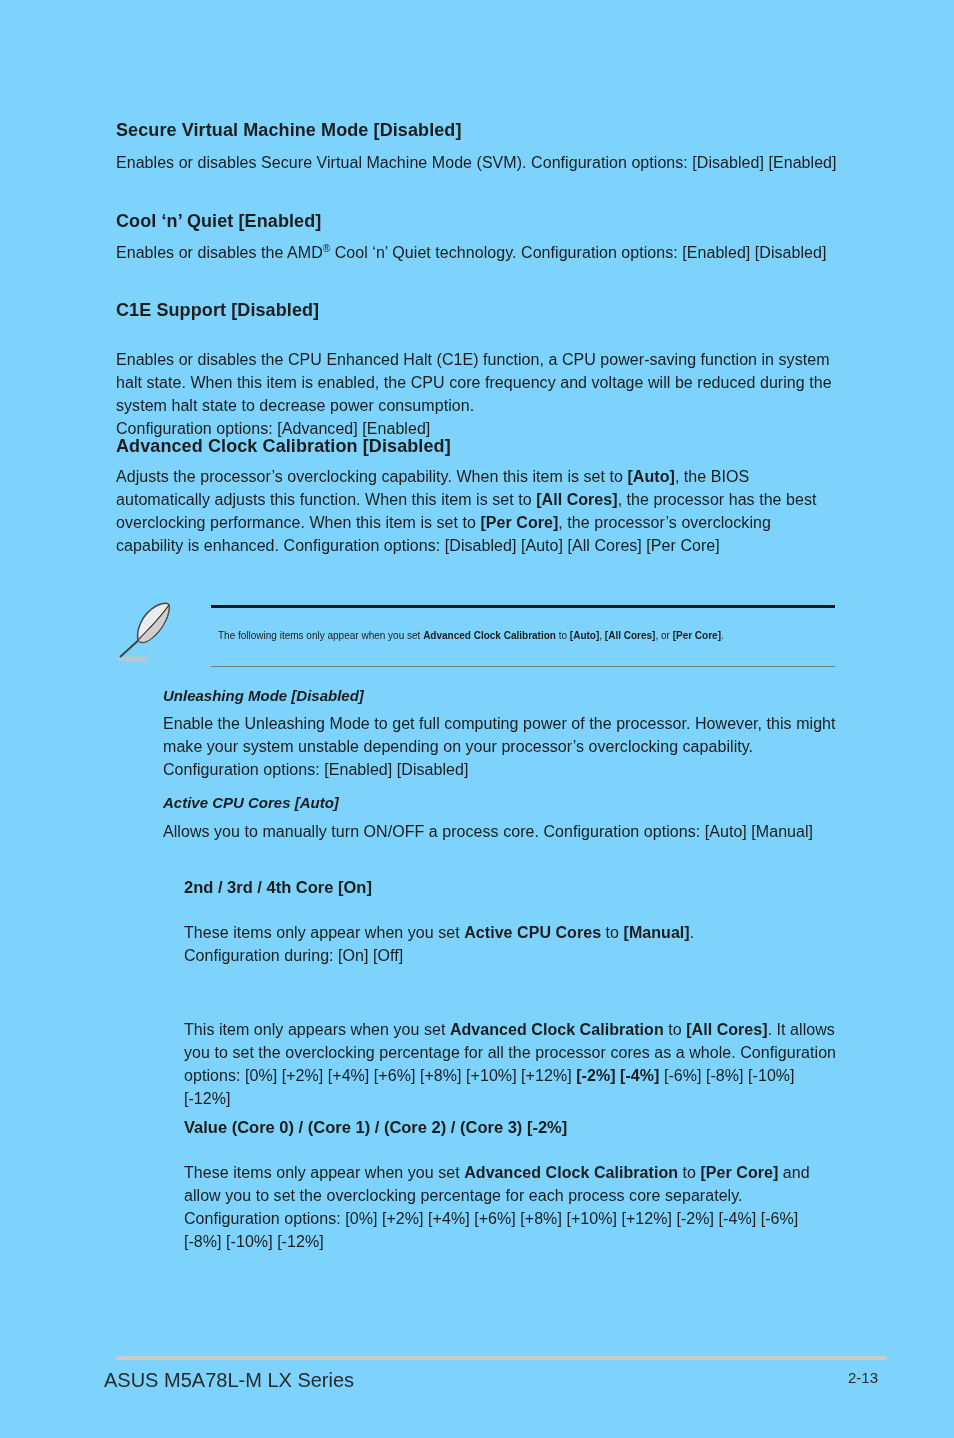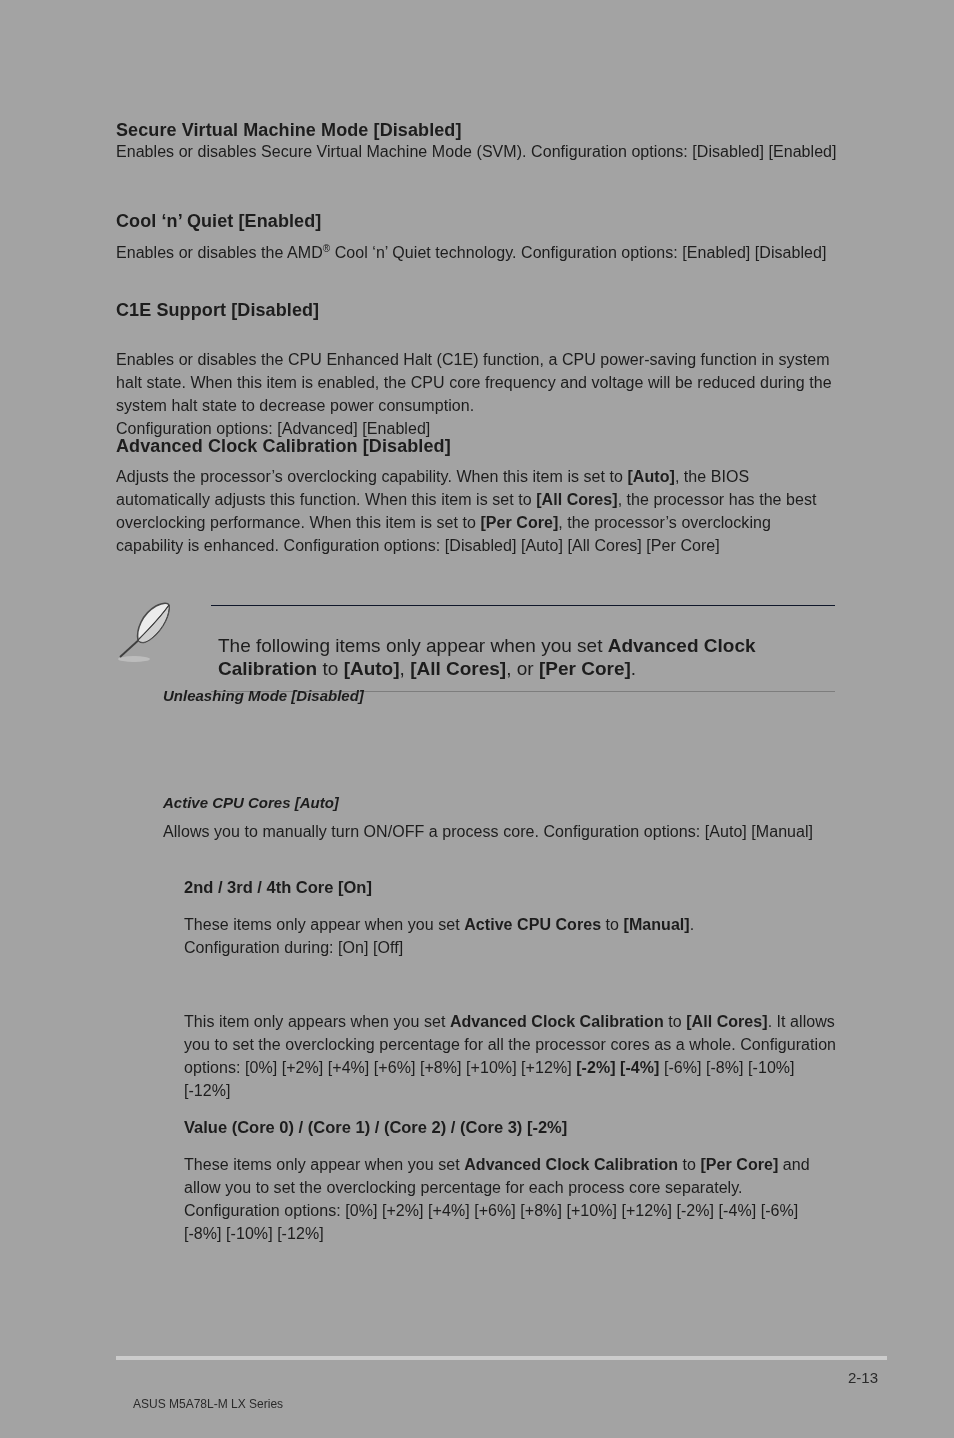--- a/index.html
+++ b/index.html
@@ -1,20 +1,20 @@
 <!DOCTYPE html>
 <html><head>
 <meta charset="utf-8">
 <style>
   html, body { margin: 0; padding: 0; background: #ffffff; }
   .page {
     position: relative;
     width: 954px;
     height: 1438px;
-    background: #a3a3a3;
+    background: #7dd3fc;
     font-family: "Liberation Sans", sans-serif;
     color: #1d1d1d;
     overflow: hidden;
   }
   .abs { position: absolute; margin: 0; }
   
   .h1 {
     left: 116px;
     width: 724px;
     font-size: 18px;
@@ -52,77 +52,77 @@
     font-size: 16.5px;
     font-weight: 700;
     line-height: 22px;
   }
   .l2-body {
     left: 184px;
     width: 654px;
     font-size: 16px;
     line-height: 23px;
     letter-spacing: 0.05px;
+    margin-top: 8px;
   }
   .b { font-weight: 700; }
   sup.reg {
     font-size: 10px;
     line-height: 0;
     vertical-align: super;
   }
   
   .note-text-box {
     left: 211px;
     top: 605px;
     width: 624px;
-    border-top: 1px solid #0f172a;
+    border-top: 3px solid #0f172a;
     border-bottom: 1px solid #7d7d7d;
-    padding: 28px 0 11px 7px;
+    padding: 16px 0 11px 7px;
     box-sizing: border-box;
-    font-size: 19px;
+    font-size: 10px;
     line-height: 23px;
     min-height: 62px;
   }
   .note-icon-box {
     left: 112px;
     top: 600px;
     width: 66px;
     height: 66px;
   }
   
   .footer-rule {
     left: 116px;
     top: 1356px;
     width: 771px;
     height: 4px;
     background: #cccccc;
   }
   .footer-left {
-    left: 133px;
+    left: 104px;
     top: 1369px;
-    font-size: 12px;
+    font-size: 20px;
     color: #2a2a2a;
-    margin-top: 28px;
   }
   .footer-right {
     left: 116px;
     top: 1369px;
     width: 762px;
     text-align: right;
     font-size: 15px;
     color: #2a2a2a;
   }
 </style>
 </head>
 <body>
 
 <div class="page">
 
   <h2 class="abs h1" style="top:118px">Secure Virtual Machine Mode [Disabled]</h2>
-  <p class="abs body" style="top:140px"><span>Enables or disables Secure Virtual Machine Mode (SVM). Configuration options: [Disabled] [Enabled]</span></p>
+  <p class="abs body" style="top:151px"><span>Enables or disables Secure Virtual Machine Mode (SVM). Configuration options: [Disabled] [Enabled]</span></p>
 
   <h2 class="abs h1" style="top:209px">Cool ‘n’ Quiet [Enabled]</h2>
   <p class="abs body" style="top:241px"><span>Enables or disables the AMD</span><sup class="reg">®</sup><span> Cool ‘n’ Quiet technology. Configuration options: [Enabled] [Disabled]</span></p>
 
   <h2 class="abs h1" style="top:298px">C1E Support [Disabled]</h2>
   <p class="abs body" style="top:348px"><span>Enables or disables the CPU Enhanced Halt (C1E) function, a CPU power-saving function in system halt state. When this item is enabled, the CPU core frequency and voltage will be reduced during the system halt state to decrease power consumption.</span><br><span>Configuration options: [Advanced] [Enabled]</span></p>
 
   <h2 class="abs h1" style="top:434px">Advanced Clock Calibration [Disabled]</h2>
   <p class="abs body" style="top:465px"><span>Adjusts the processor’s overclocking capability. When this item is set to </span><span class="b">[Auto]</span><span>, the BIOS automatically adjusts this function. When this item is set to </span><span class="b">[All Cores]</span><span>, the processor has the best overclocking performance. When this item is set to </span><span class="b">[Per Core]</span><span>, the processor’s overclocking capability is enhanced. Configuration options: [Disabled] [Auto] [All Cores] [Per Core]</span></p>
 
@@ -131,20 +131,21 @@
       <ellipse cx="22" cy="59" rx="16" ry="3" fill="#c4c4c4" opacity="0.75"></ellipse>
       <path d="M8 57 L30 37" stroke="#3e3e3e" stroke-width="1.8" fill="none"></path>
       <path d="M26 40 C 24 30, 30 14, 44 6 C 52 2, 56 3, 57 5 C 58 14, 52 28, 40 38 C 34 43, 29 44, 26 40 Z" fill="#ececec" stroke="#4a4a4a" stroke-width="1.6"></path>
       <path d="M26 40 C 32 34, 46 20, 57 5 C 58 14, 52 28, 40 38 C 34 43, 29 44, 26 40 Z" fill="#cfcfcf" stroke="#4a4a4a" stroke-width="1"></path>
       <path d="M26 40 C 34 32, 48 18, 57 5" stroke="#3e3e3e" stroke-width="1.2" fill="none"></path>
     </svg>
   </div>
   <div class="abs note-text-box"><span>The following items only appear when you set </span><span class="b">Advanced Clock Calibration</span><span> to </span><span class="b">[Auto]</span><span>, </span><span class="b">[All Cores]</span><span>, or </span><span class="b">[Per Core]</span><span>.</span></div>
 
   <h3 class="abs sub-h" style="top:685px">Unleashing Mode [Disabled]</h3>
+  <p class="abs sub-body" style="top:712px"><span>Enable the Unleashing Mode to get full computing power of the processor. However, this might make your system unstable depending on your processor’s overclocking capability. Configuration options: [Enabled] [Disabled]</span></p>
 
   <h3 class="abs sub-h" style="top:792px">Active CPU Cores [Auto]</h3>
   <p class="abs sub-body" style="top:820px"><span>Allows you to manually turn ON/OFF a process core. Configuration options: [Auto] [Manual]</span></p>
 
   <h4 class="abs l2-h" style="top:876px">2nd / 3rd / 4th Core [On]</h4>
   <p class="abs l2-body" style="top:913px"><span>These items only appear when you set </span><span class="b">Active CPU Cores</span><span> to </span><span class="b">[Manual]</span><span>.</span><br><span>Configuration during: [On] [Off]</span></p>
 
   <p class="abs l2-body" style="top:1010px"><span>This item only appears when you set </span><span class="b">Advanced Clock Calibration</span><span> to </span><span class="b">[All Cores]</span><span>. It allows you to set the overclocking percentage for all the processor cores as a whole. Configuration options: [0%] [+2%] [+4%] [+6%] [+8%] [+10%] [+12%] </span><span class="b">[-2%] [-4%]</span><span> [-6%] [-8%] [-10%] [-12%]</span></p>
 
   <h4 class="abs l2-h" style="top:1116px">Value (Core 0) / (Core 1) / (Core 2) / (Core 3) [-2%]</h4>

